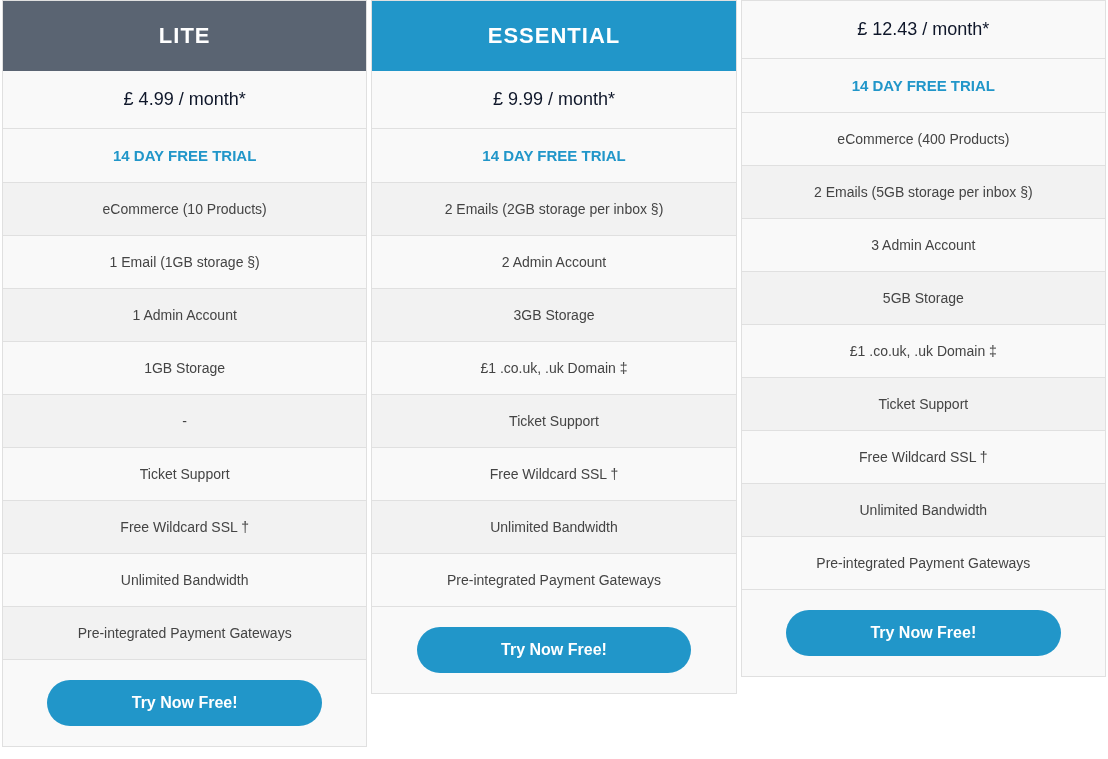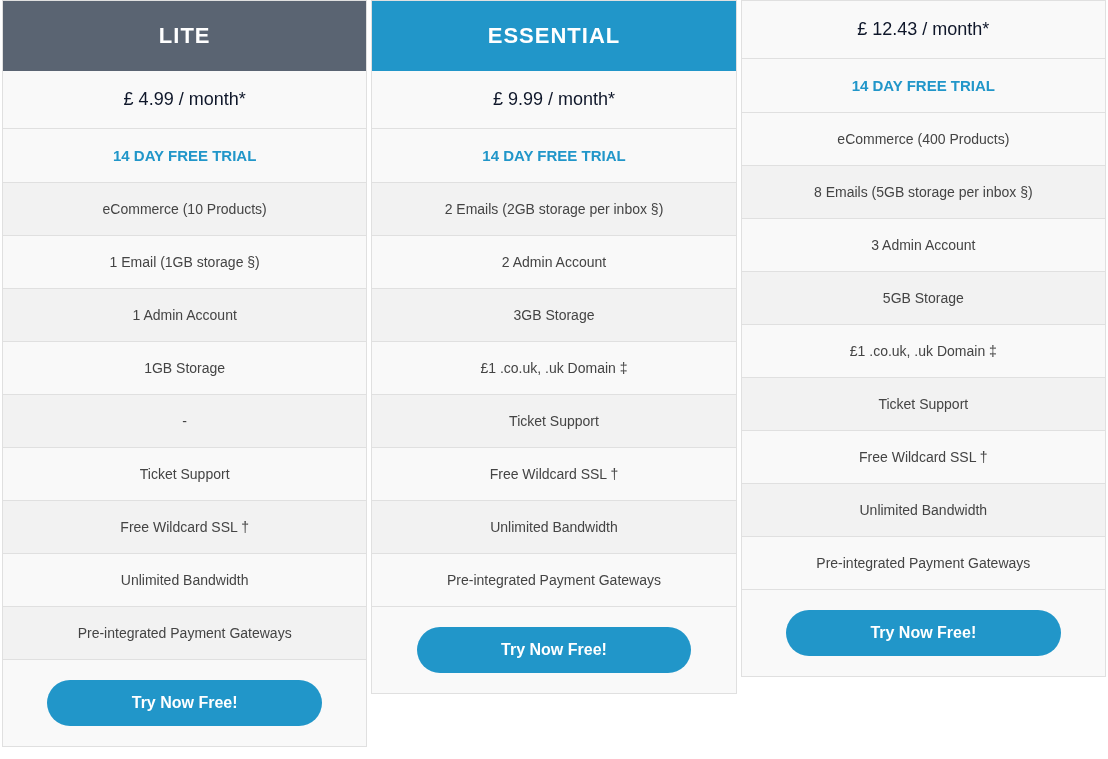--- a/index.html
+++ b/index.html
@@ -105,21 +105,21 @@
       <div class="plan-row">Ticket Support</div>
       <div class="plan-row">Free Wildcard SSL †</div>
       <div class="plan-row">Unlimited Bandwidth</div>
       <div class="plan-row">Pre-integrated Payment Gateways</div>
       <div class="plan-row btn-row"><button class="try-btn">Try Now Free!</button></div>
     </div>
     <div class="plan">
       <div class="plan-row price">£ 12.43 / month*</div>
       <div class="plan-row trial">14 DAY FREE TRIAL</div>
       <div class="plan-row">eCommerce (400 Products)</div>
-      <div class="plan-row">8 Emails (5GB storage per inbox §)</div>
+      <div class="plan-row">2 Emails (5GB storage per inbox §)</div>
       <div class="plan-row">3 Admin Account</div>
       <div class="plan-row">5GB Storage</div>
       <div class="plan-row">£1 .co.uk, .uk  Domain ‡</div>
       <div class="plan-row">Ticket Support</div>
       <div class="plan-row">Free Wildcard SSL †</div>
       <div class="plan-row">Unlimited Bandwidth</div>
       <div class="plan-row">Pre-integrated Payment Gateways</div>
       <div class="plan-row btn-row"><button class="try-btn">Try Now Free!</button></div>
     </div>
   </div>

